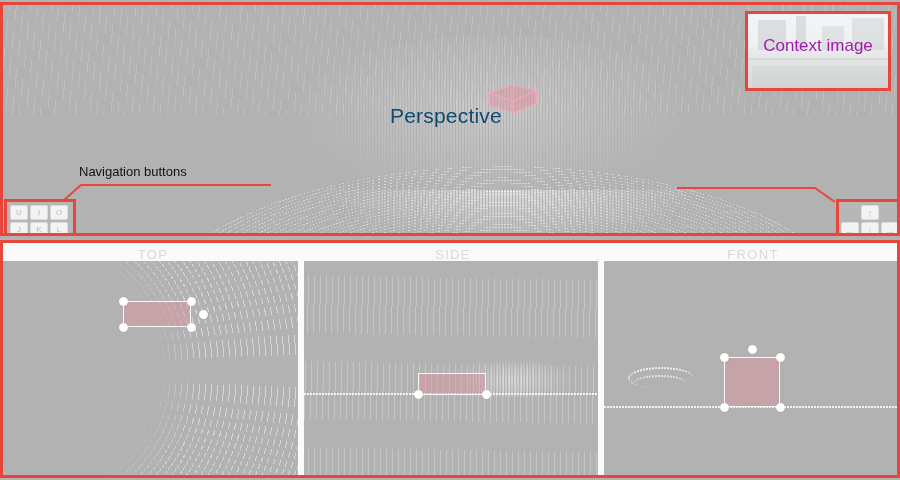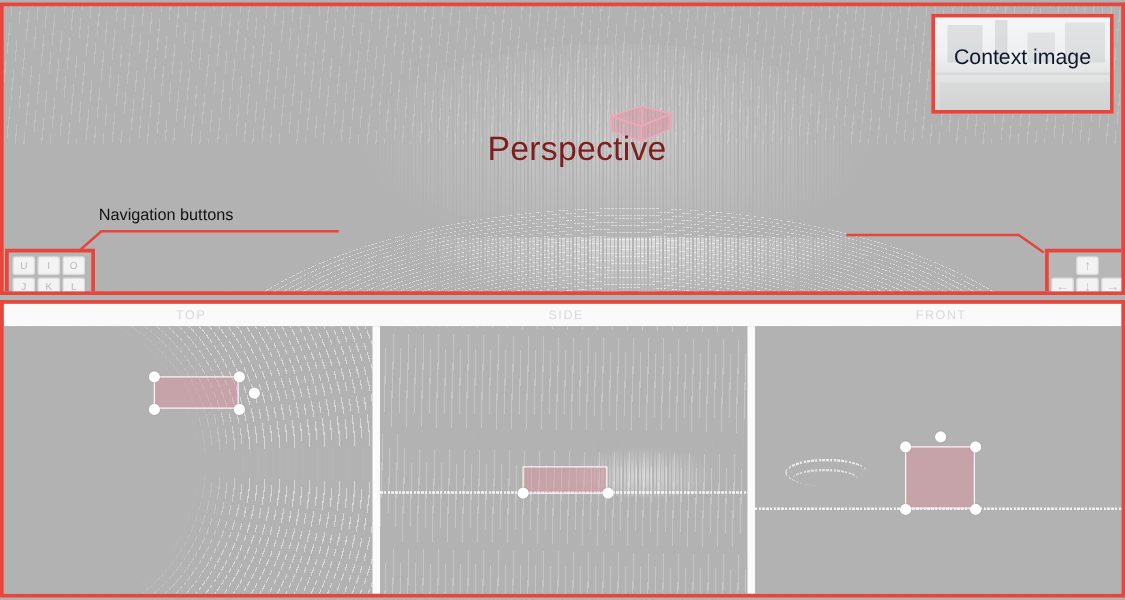--- a/index.html
+++ b/index.html
@@ -35,52 +35,52 @@
      transform:scaleY(.46);transform-origin:50% 100%;}
   #persp-haze{position:absolute;left:280px;top:30px;width:420px;height:170px;border-radius:50%;
      background:radial-gradient(ellipse at 50% 45%, rgba(255,255,255,.30), rgba(255,255,255,0) 70%);}
   #persp-far{position:absolute;left:0;top:0;width:900px;height:110px;
      background:repeating-linear-gradient(96deg, rgba(255,255,255,0) 0 6px, rgba(255,255,255,.30) 6px 7px);
      opacity:.55;}
   #persp-road{position:absolute;left:330px;top:185px;width:360px;height:50px;
      background:radial-gradient(ellipse at 50% 0%, rgba(255,255,255,.55), rgba(255,255,255,0) 72%);}
 
   
-  .big-label{position:absolute;color:#7f1d1d;font-size:27px;letter-spacing:.2px;white-space:nowrap;}
+  .big-label{position:absolute;color:#0c4a6e;font-size:21px;letter-spacing:.2px;white-space:nowrap;}
   #label-perspective{left:387px;top:99px;}
 
   .callout{position:absolute;color:#111;font-size:13px;white-space:nowrap;}
   #label-navigation{left:76px;top:159px;}
   #label-rotate{left:680px;top:162px;}
 
   .leader{position:absolute;overflow:visible;pointer-events:none;}
 
   
   #context-image{position:absolute;right:6px;top:6px;width:146px;height:80px;
      box-sizing:border-box;border:3px solid #e8453c;overflow:hidden;background:#e9eaea;}
   #context-scene{position:absolute;inset:0;
      background:
        linear-gradient(180deg,#f4f5f6 0%,#eef0f1 40%,#e3e4e4 62%,#d8d9d9 100%);}
   .ctx-el{position:absolute;background:rgba(150,155,158,.45);}
-  #ctx-label{position:absolute;left:0;right:0;top:22px;text-align:center;color:#0f172a;font-size:17px;}
+  #ctx-label{position:absolute;left:0;right:0;top:22px;text-align:center;color:#a21caf;font-size:17px;}
 
   
   .btnbox{position:absolute;box-sizing:border-box;border:3px solid #e8453c;
      background:rgba(200,200,200,.25);}
   #nav-buttons{left:1px;top:194px;width:72px;height:41px;}
   #rotate-buttons{left:833px;top:194px;width:65px;height:41px;}
 
   .key{position:absolute;box-sizing:border-box;background:#f3f3f3;border:1px solid #dcdcdc;
      color:#b9b9b9;font-size:8px;display:flex;align-items:center;justify-content:center;
      border-radius:2px;}
   .arrowkey{color:#c2c2c2;font-size:11px;}
 
   
   #proj-header{position:absolute;left:0;top:0;width:900px;height:18px;background:#fafafa;}
-  .proj-title{position:absolute;top:4px;color:#d9d9d9;font-size:10px;letter-spacing:1.3px;
+  .proj-title{position:absolute;top:4px;color:#d9d9d9;font-size:13px;letter-spacing:1.3px;
      text-align:center;}
   #proj-title-top{left:0;width:300px;}
   #proj-title-side{left:300px;width:300px;}
   #proj-title-front{left:600px;width:300px;}
 
   .proj-view{position:absolute;top:18px;height:214px;background:#b2b2b2;overflow:hidden;}
   #view-top{left:0;width:295px;}
   #view-side{left:301px;width:294px;}
   #view-front{left:601px;width:296px;}
   .divider{position:absolute;top:18px;width:6px;height:214px;background:#fbfbfb;}

